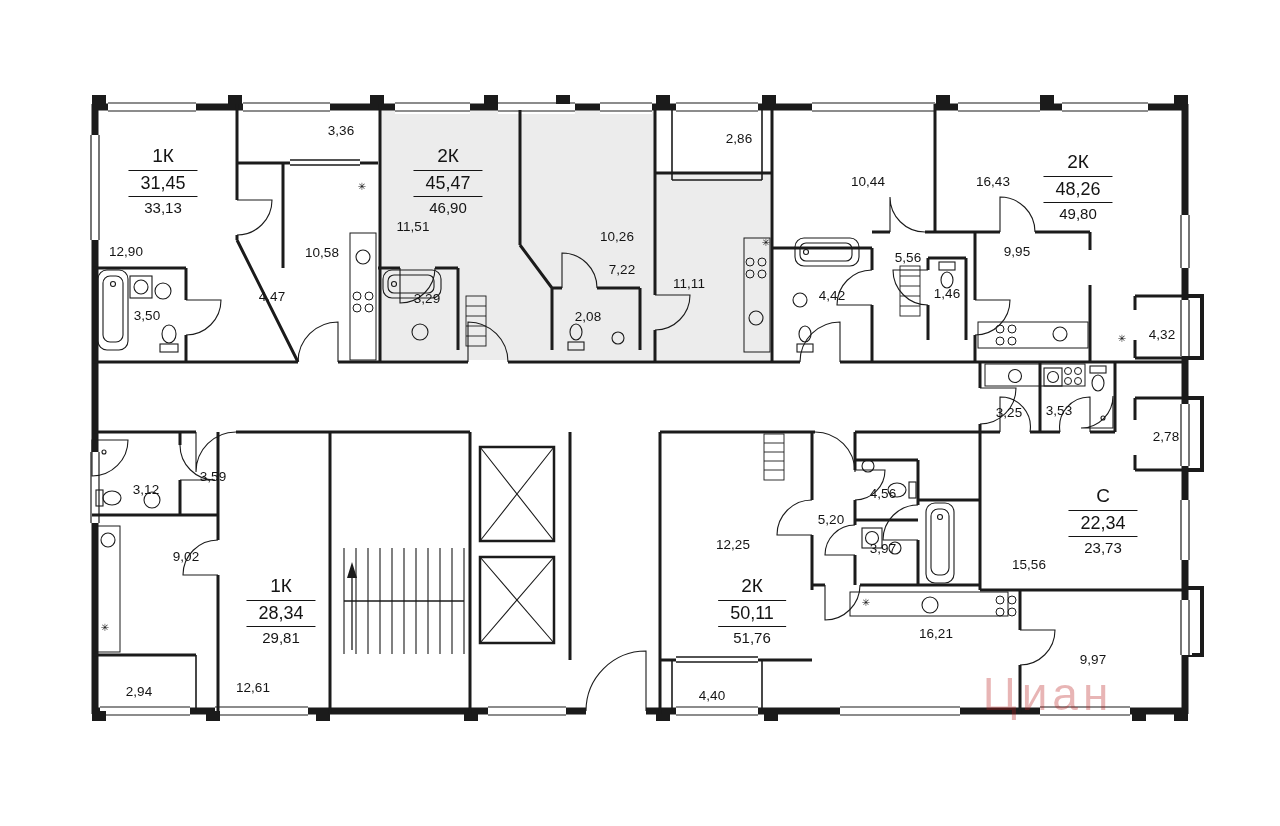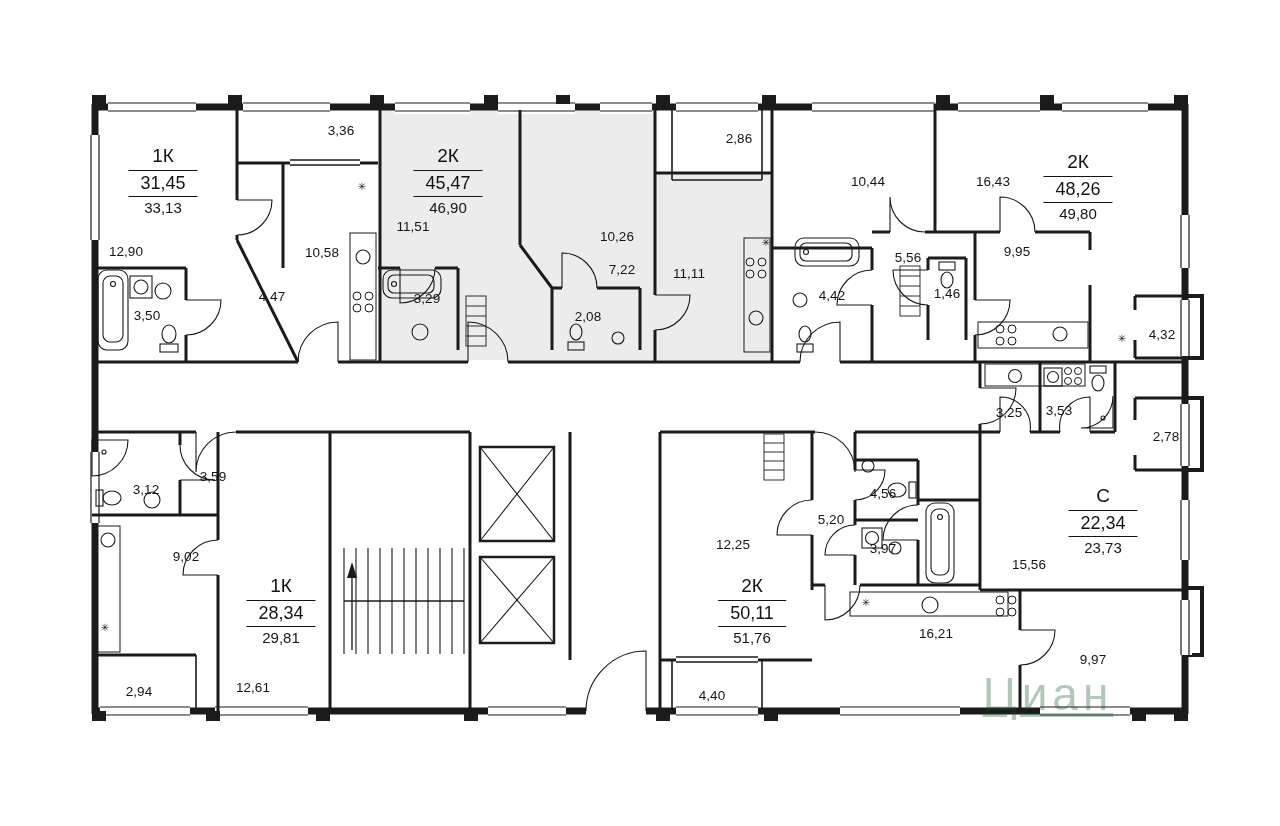--- a/index.html
+++ b/index.html
@@ -6,21 +6,21 @@
   .stage{position:relative;width:1280px;height:826px;background:#fff;overflow:hidden;
          font-family:"Liberation Sans",sans-serif;color:#141414;}
   .stage svg{position:absolute;left:0;top:0;}
   .room{position:absolute;transform:translate(-50%,-50%);font-size:13.5px;white-space:nowrap;}
   .apt{position:absolute;transform:translateX(-50%);text-align:center;line-height:1.25;}
   .apt-type{font-size:19px;padding:0 12px 2px;border-bottom:1.5px solid #141414;}
   .apt-a1{font-size:18px;padding:1px 12px 2px;border-bottom:1.5px solid #141414;}
   .apt-a2{font-size:15px;padding:2px 12px 0;}
   .mark{position:absolute;transform:translate(-50%,-50%);font-size:10px;}
   .watermark{position:absolute;left:1048px;top:694px;transform:translate(-50%,-50%);
-             font-size:46px;letter-spacing:5px;color:#14532d;opacity:.32;white-space:nowrap;text-decoration:underline;}
+             font-size:46px;letter-spacing:5px;color:#b91c1c;opacity:.32;white-space:nowrap;}
 </style>
 </head>
 <body>
 
 <div class="stage">
 
 <svg width="1280" height="826" viewBox="0 0 1280 826">
 
   <g>
     <path d="M380,110 L655,110 L655,174 L770,174 L770,360 L380,360 Z" fill="#ececec"></path>
@@ -342,21 +342,21 @@
 <div class="room" style="left:126px;top:251px">12,90</div>
 <div class="room" style="left:147px;top:315px">3,50</div>
 <div class="room" style="left:272px;top:296px">4,47</div>
 <div class="room" style="left:322px;top:252px">10,58</div>
 <div class="room" style="left:341px;top:130px">3,36</div>
 <div class="room" style="left:413px;top:226px">11,51</div>
 <div class="room" style="left:427px;top:298px">3,29</div>
 <div class="room" style="left:588px;top:316px">2,08</div>
 <div class="room" style="left:617px;top:236px">10,26</div>
 <div class="room" style="left:622px;top:269px">7,22</div>
-<div class="room" style="left:689px;top:273px">11,11</div>
+<div class="room" style="left:689px;top:283px">11,11</div>
 <div class="room" style="left:739px;top:138px">2,86</div>
 <div class="room" style="left:868px;top:181px">10,44</div>
 <div class="room" style="left:832px;top:295px">4,42</div>
 <div class="room" style="left:908px;top:257px">5,56</div>
 <div class="room" style="left:947px;top:293px">1,46</div>
 <div class="room" style="left:993px;top:181px">16,43</div>
 <div class="room" style="left:1017px;top:251px">9,95</div>
 <div class="room" style="left:1162px;top:334px">4,32</div>
 <div class="room" style="left:1009px;top:412px">3,25</div>
 <div class="room" style="left:1059px;top:410px">3,53</div>

